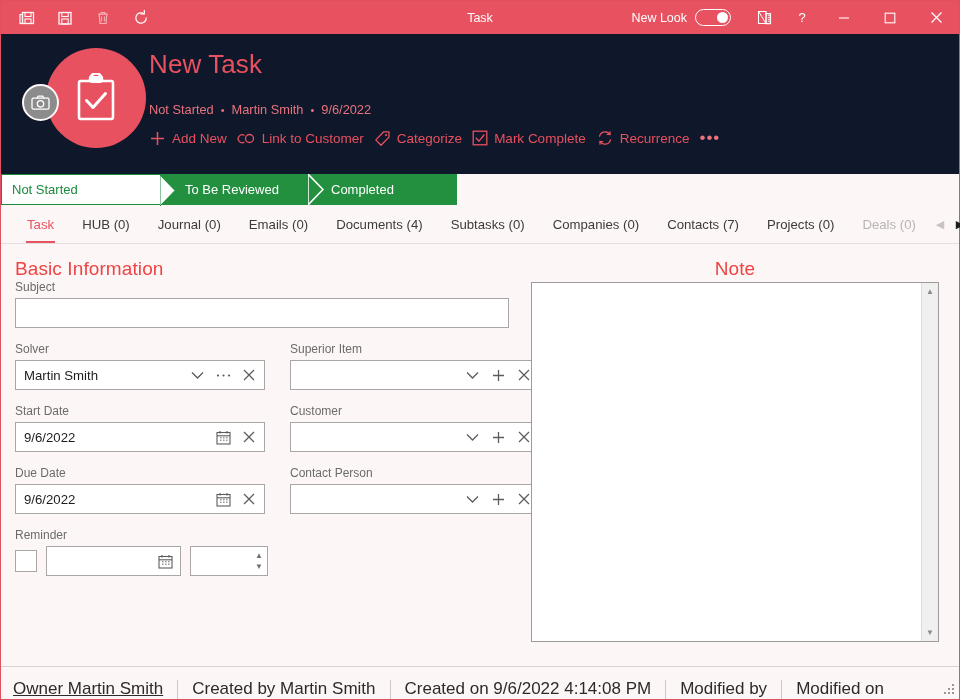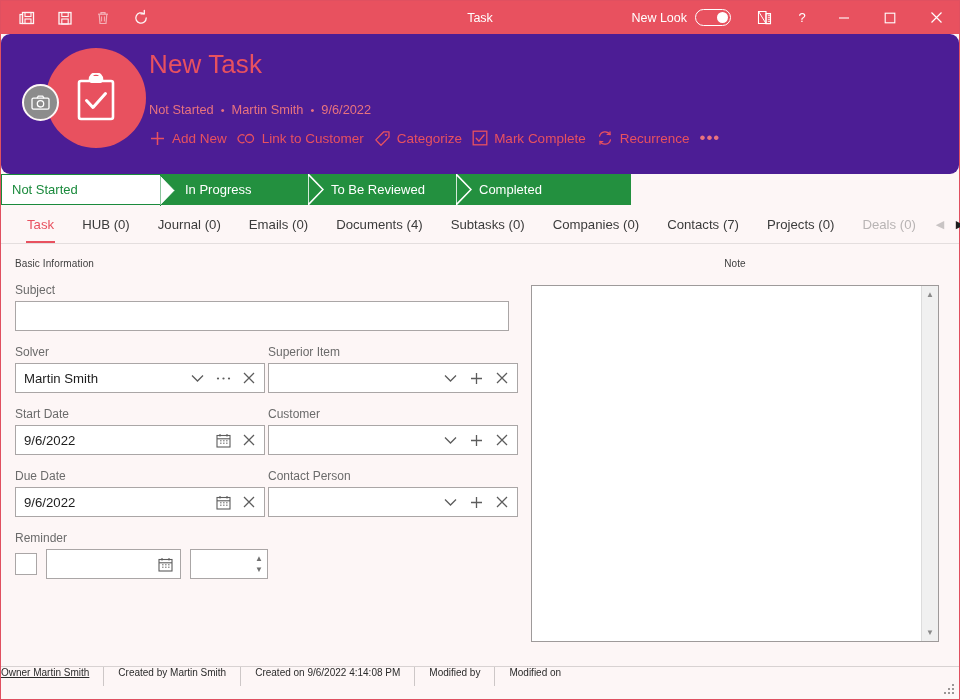--- a/index.html
+++ b/index.html
@@ -55,23 +55,22 @@
     display: flex; align-items: center; justify-content: center;
     font-size: 13px;
   }
   .tb-win {
     width: 46px; height: 33px;
     display: flex; align-items: center; justify-content: center;
   }
 
   
   .header {
-    flex: 0 0 140px; position: relative; background: #4c1d95;
+    flex: 0 0 140px; position: relative; background: #0f172a;
     padding: 12px 16px 0 0;
-    border-radius: 9px;
   }
   .avatar-wrap { position: absolute; left: 21px; top: 14px; width: 110px; height: 110px; }
   .avatar {
     position: absolute; left: 24px; top: 0;
     width: 100px; height: 100px; border-radius: 50%;
     background: #e8515f;
     display: flex; align-items: center; justify-content: center;
   }
   .camera-badge {
     position: absolute; left: 0; top: 36px;
@@ -151,25 +150,25 @@
   }
   .tab-arrow.left { color: #c9c4c4; }
   .tab-arrow.right { color: #1c1c1c; }
 
   
   .content { flex: 1 1 auto; display: flex; background: #fdf6f6; position: relative; }
   .left-pane { width: 520px; padding: 14px 0 0 14px; }
   .right-pane { flex: 1; padding: 14px 20px 0 10px; display: flex; flex-direction: column; text-align: center; }
 
   .section-title {
-    font-size: 10px; color: #404040; font-weight: 400;
-    margin-bottom: 14px; letter-spacing: .1px;
+    font-size: 19px; color: #ef4444; font-weight: 400;
+    letter-spacing: .1px;
   }
   .field-label { font-size: 12px; color: #6b6b6b; margin-bottom: 4px; }
-  .field-row { display: flex; }
+  .field-row { display: flex; gap: 22px; }
   .fgroup { margin-bottom: 14px; }
 
   .input {
     height: 30px; background: #ffffff; border: 1px solid #aaa6a6;
     display: flex; align-items: center; padding: 0 2px 0 8px;
     font-size: 13.2px; color: #1d1d1d;
   }
   .input .val { flex: 1; overflow: hidden; white-space: nowrap; }
   .input .icn {
     width: 26px; height: 28px; display: flex; align-items: center;
@@ -202,23 +201,23 @@
     width: 17px; background: #f0f0f0; border-left: 1px solid #dcdcdc;
     display: flex; flex-direction: column; justify-content: space-between;
   }
   .note-scroll .arr {
     height: 17px; display: flex; align-items: center; justify-content: center;
     font-size: 8px; color: #8a8a8a; cursor: pointer;
   }
 
   
   .statusbar {
-    flex: 0 0 33px; display: flex; align-items: flex-start;
+    flex: 0 0 33px; display: flex; align-items: flex-end;
     border-top: 1px solid #d8d2d2; background: #fdf6f6;
-    font-size: 10px; color: #2b2b2b;
+    padding-left: 12px; font-size: 17px; color: #2b2b2b;
     position: relative;
   }
   .sb-item { padding: 0 14px; white-space: nowrap; }
   .sb-item.first { padding-left: 0; }
   .sb-item.link { text-decoration: underline; cursor: pointer; }
   .sb-sep { width: 1px; height: 19px; background: #cdc7c7; }
   .grip {
     position: absolute; right: 3px; bottom: 3px; width: 12px; height: 12px;
   }
   .grip i {
@@ -379,26 +378,20 @@
         <div class="more-dots">•••</div>
       </div>
     </div>
   </div>
 
   <div class="stages">
     <div class="stage first">
       <span>Not Started</span>
       <svg class="stage-arrow" viewBox="0 0 16 31" preserveAspectRatio="none">
         <path d="M0 0 L15 15.5 L0 31 Z" fill="#ffffff" stroke="#1a8a3c" stroke-width="1"></path>
-      </svg>
-    </div>
-    <div class="stage done">
-      <span>In Progress</span>
-      <svg class="stage-arrow" viewBox="0 0 16 31" preserveAspectRatio="none">
-        <path d="M0 0 L15 15.5 L0 31 Z" fill="#23903f" stroke="#ffffff" stroke-width="1.6"></path>
       </svg>
     </div>
     <div class="stage done">
       <span>To Be Reviewed</span>
       <svg class="stage-arrow" viewBox="0 0 16 31" preserveAspectRatio="none">
         <path d="M0 0 L15 15.5 L0 31 Z" fill="#23903f" stroke="#ffffff" stroke-width="1.6"></path>
       </svg>
     </div>
     <div class="stage done">
       <span>Completed</span>

